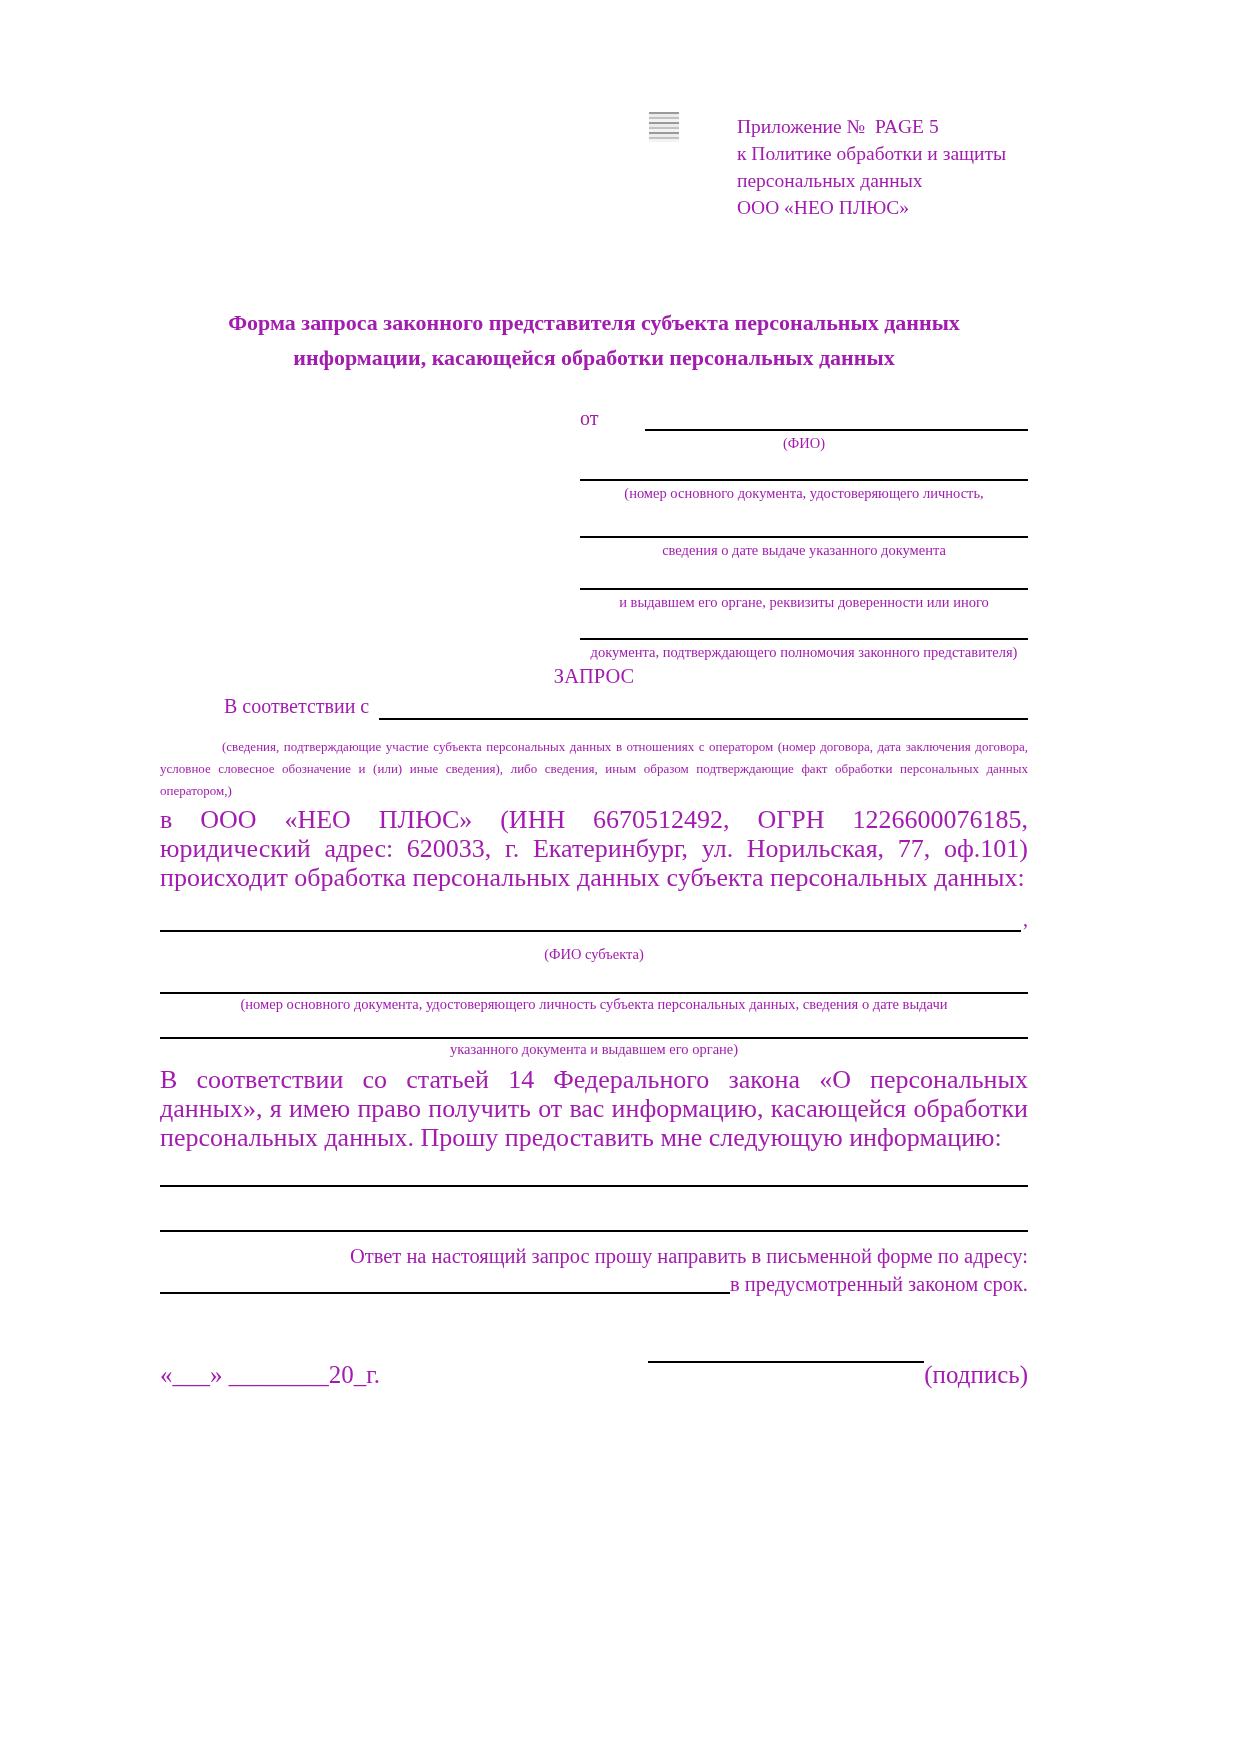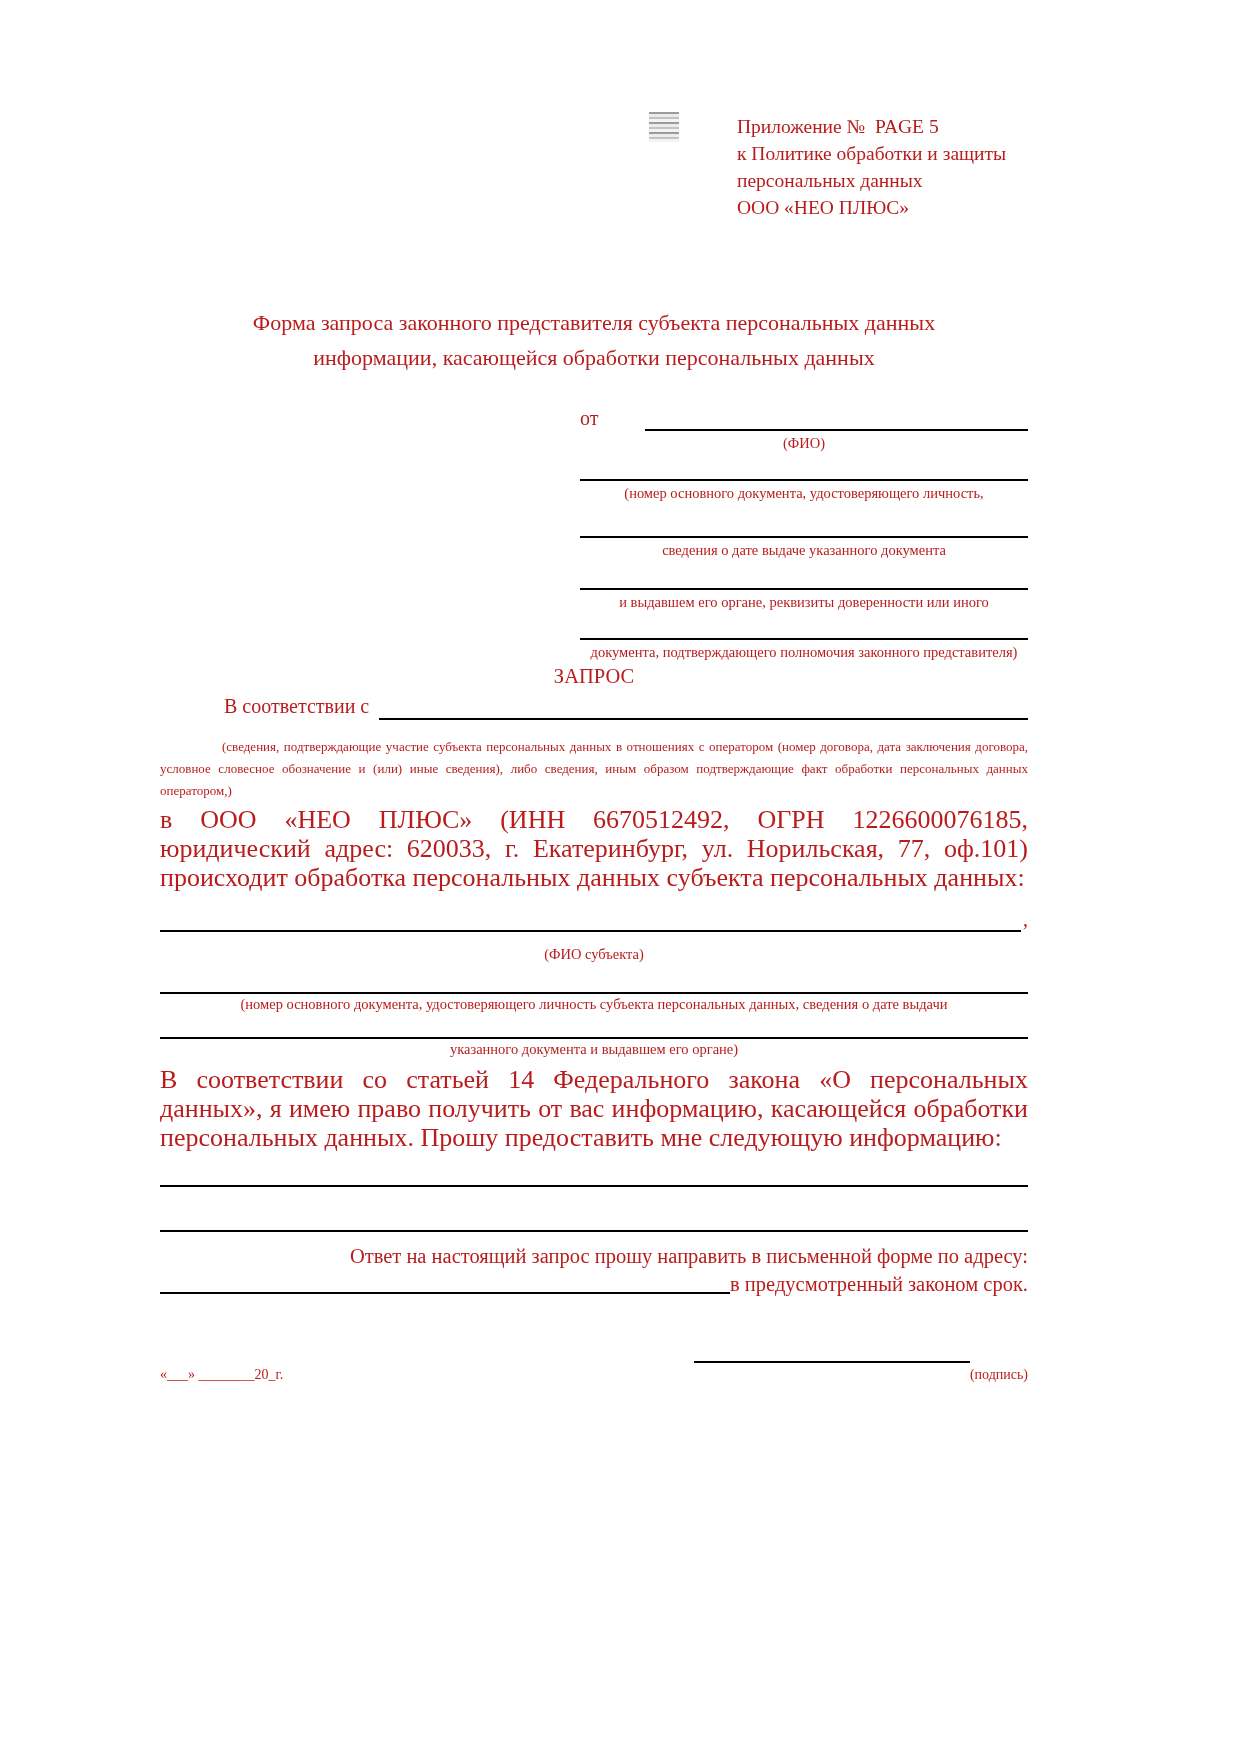--- a/index.html
+++ b/index.html
@@ -1,40 +1,40 @@
 <!DOCTYPE html>
 <html><head>
 <meta charset="utf-8">
 <style>
   html,body{margin:0;padding:0;background:#e8e8e8;}
   .page{
     position:relative;
     width:1242px;height:1755px;
     margin:0 auto;
     background:#ffffff;
-    color:#b91c1c;
+    color:#a21caf;
     font-family:"Liberation Serif","DejaVu Serif",serif;
     font-size:20px;
     overflow:hidden;
   }
   .doc-icon{
     position:absolute;left:649px;top:112px;width:30px;height:30px;
     background:repeating-linear-gradient(to bottom,
       #9a9a9a 0 2px,#ececec 2px 5px,#c2c2c2 5px 7px,#f3f3f3 7px 10px);
   }
   .appendix{
     position:absolute;left:737px;top:113px;
     font-size:19.5px;line-height:27px;
   }
   .appendix-line{white-space:pre;}
   .content{
     position:absolute;left:160px;top:305px;width:868px;
   }
   .title{
-    text-align:center;font-weight:normal;font-size:22px;line-height:35px;
+    text-align:center;font-weight:bold;font-size:22px;line-height:35px;
   }
   .addr{margin-left:420px;width:448px;margin-top:30px;}
   .addr-org{font-size:20.5px;line-height:28px;}
   .from-row{display:flex;align-items:flex-end;margin-top:2px;line-height:26px;gap:39px;}
   .from-row .from-label{padding-right:8px;}
   .fline{border-bottom:2px solid #000;height:0;}
   .from-row .fline{flex:1;}
   .cap{font-size:14.5px;line-height:20px;text-align:center;}
   .cap-wide{white-space:nowrap;}
   .addr .fline.g1{margin-top:26px;}
@@ -61,21 +61,21 @@
   .gB{margin-top:23px;}
   .law-par{margin-top:6px;}
   .blank1{margin-top:33px;}
   .blank2{margin-top:43px;}
   .reply-line{margin-top:10px;text-align:right;font-size:20.5px;line-height:28px;}
   .reply-row{display:flex;align-items:flex-end;line-height:28px;font-size:20.5px;}
   .reply-row .fline{flex:1;margin-bottom:4px;}
   .reply-row .tail{white-space:nowrap;}
   .footer-row{
     display:flex;justify-content:space-between;align-items:flex-end;
-    margin-top:63px;font-size:14px;line-height:28px;
+    margin-top:63px;font-size:25px;line-height:28px;
   }
   .sig-group{display:flex;align-items:flex-start;}
   .sig-group .fline{width:276px;margin-bottom:4px;}
   .sig-group .sig-cap{white-space:nowrap;}
 </style>
 </head>
 <body>
 
 <div class="page">
 

